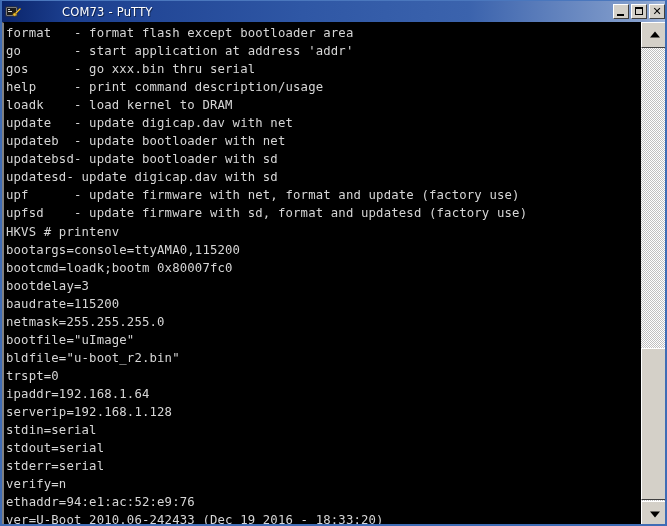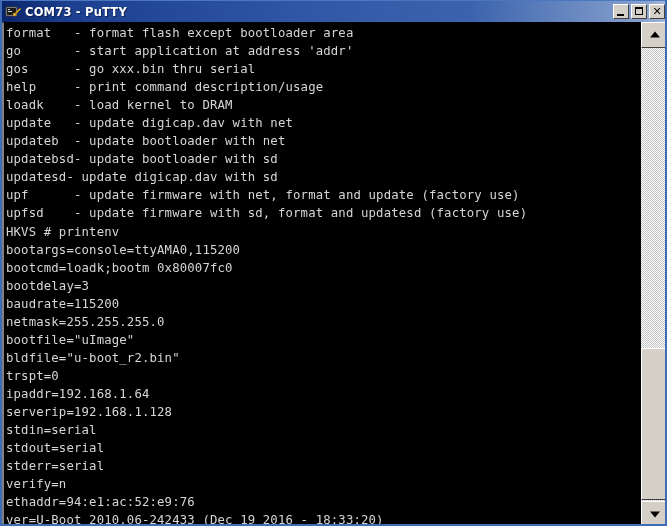--- a/index.html
+++ b/index.html
@@ -39,25 +39,26 @@
   }
   #app-icon {
     width: 16px; height: 16px;
     margin-right: 4px;
     flex: 0 0 auto;
     position: relative;
   }
   #window-title {
     font-family: "DejaVu Sans", sans-serif;
     font-size: 11.5px;
-    font-weight: bold;
+    font-weight: normal;
     color: #ffffff;
     letter-spacing: 0.2px;
     white-space: nowrap;
     text-shadow: 1px 1px 0 rgba(0,0,0,0.45);
+    margin-left: 37px;
   }
   #titlebar-buttons {
     display: flex;
     align-items: center;
     flex: 0 0 auto;
     padding-right: 4px;
     gap: 2px;
   }
   .winbtn {
     width: 16px; height: 15px;

